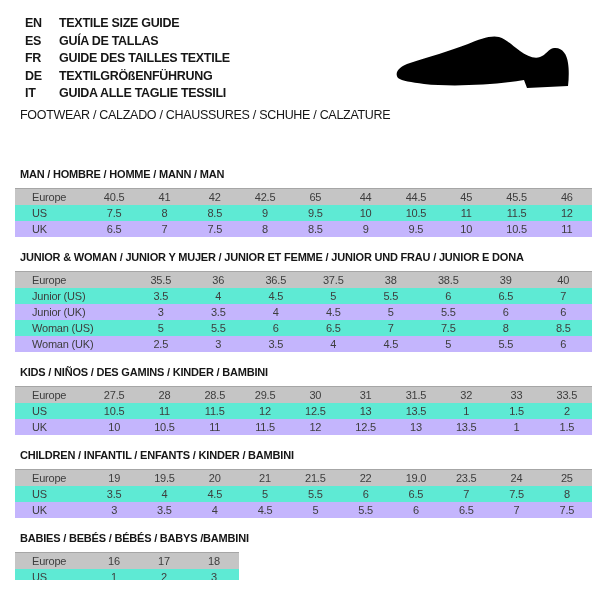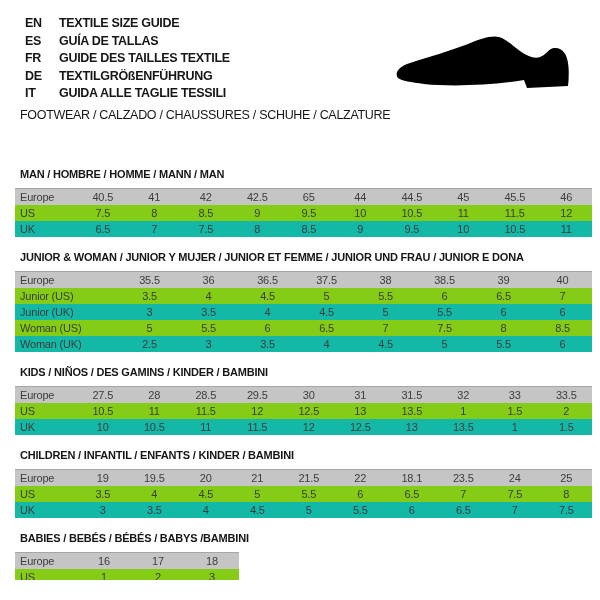--- a/index.html
+++ b/index.html
@@ -71,31 +71,31 @@
   }
   .size-table td {
     height: 16px;
     padding: 0;
     text-align: center;
     white-space: nowrap;
     overflow: hidden;
   }
   .size-table td.label-cell {
     text-align: left;
-    padding-left: 5px;
+    padding-left: 17px;
     width: 57px;
   }
   .kind-junior-woman .size-table td.label-cell { width: 100px; }
   .kind-babies .size-table { width: 224px; }
   tr.row-header td {
     background: #c5c5c5;
     border-top: 1px solid #a6a6a6;
   }
-  tr.row-white td { background: #84cc16; }
-  tr.row-alt td   { background: #14b8a6; }
+  tr.row-white td { background: #5eead4; }
+  tr.row-alt td   { background: #c4b5fd; }
 </style>
 </head>
 <body>
 
 <div class="page">
 
   <div class="lang-block">
       <div class="lang-row">
         <span class="lang-code">EN</span>
         <span class="lang-label">TEXTILE SIZE GUIDE</span>
@@ -298,21 +298,21 @@
         <table class="size-table">
           <tbody>
             <tr class="row-header">
               <td class="label-cell">Europe</td>
               <td>19</td>
               <td>19.5</td>
               <td>20</td>
               <td>21</td>
               <td>21.5</td>
               <td>22</td>
-              <td>18.1</td>
+              <td>19.0</td>
               <td>23.5</td>
               <td>24</td>
               <td>25</td>
             </tr>
             <tr class="row-white">
               <td class="label-cell">US</td>
               <td>3.5</td>
               <td>4</td>
               <td>4.5</td>
               <td>5</td>

